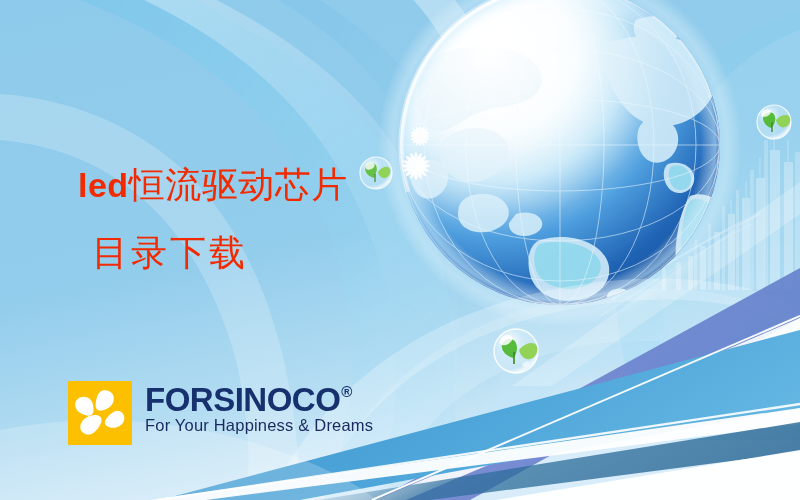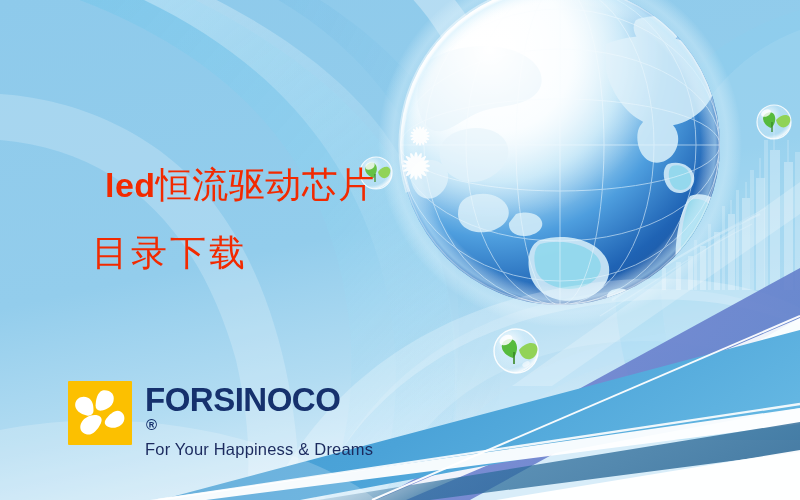--- a/index.html
+++ b/index.html
@@ -15,46 +15,46 @@
   .art { position:absolute; inset:0; }
   .art svg { display:block; width:800px; height:500px; }
 
   
   #headline {
     position:absolute; left:78px; top:163px; z-index:40;
     color:#f22a00;
     font-family:"DejaVu Serif", "Liberation Serif", serif;
     line-height:1.22;
   }
-  #headline .ln1 { font-size:36px; letter-spacing:0.5px; white-space:nowrap;margin-left:27px; }
+  #headline .ln1 { font-size:36px; letter-spacing:0.5px; white-space:nowrap; }
   #headline .ln2 { font-size:36px; letter-spacing:3px; margin-left:14px; margin-top:24px; white-space:nowrap; }
   #headline .lat { font-family:"Liberation Sans", sans-serif; font-weight:700; font-size:34px; }
 
   
   #logo {
     position:absolute; left:68px; top:381px; z-index:40;
     display:flex; align-items:flex-start;
   }
   #logo-mark {
     width:64px; height:64px; background:#fcc000;
     flex:0 0 auto; position:relative; border-radius:1px;
   }
   #logo-mark svg { position:absolute; left:0; top:0; }
   #logo-text { margin-left:13px; padding-top:2px; }
   #logo-word {
     font-family:"Liberation Sans", sans-serif;
     font-weight:700; font-size:33px; letter-spacing:-0.5px;
     color:#16316d; line-height:1; white-space:nowrap;
-    display:flex; align-items:flex-start;flex-direction:column;
+    display:flex; align-items:flex-start;
   }
   #logo-reg { font-size:15px; line-height:1; margin-left:1px; margin-top:1px; }
   #logo-tag {
     font-family:"Liberation Sans", sans-serif;
     font-size:16.5px; color:#1b2a5e; letter-spacing:0.2px;
-    margin-top:8px; white-space:nowrap;
+    margin-top:0; white-space:nowrap;
   }
 </style>
 </head>
 <body>
 
 <div id="banner">
 
   <div class="art">
     <svg viewBox="0 0 800 500" xmlns="http://www.w3.org/2000/svg">
       <defs>

